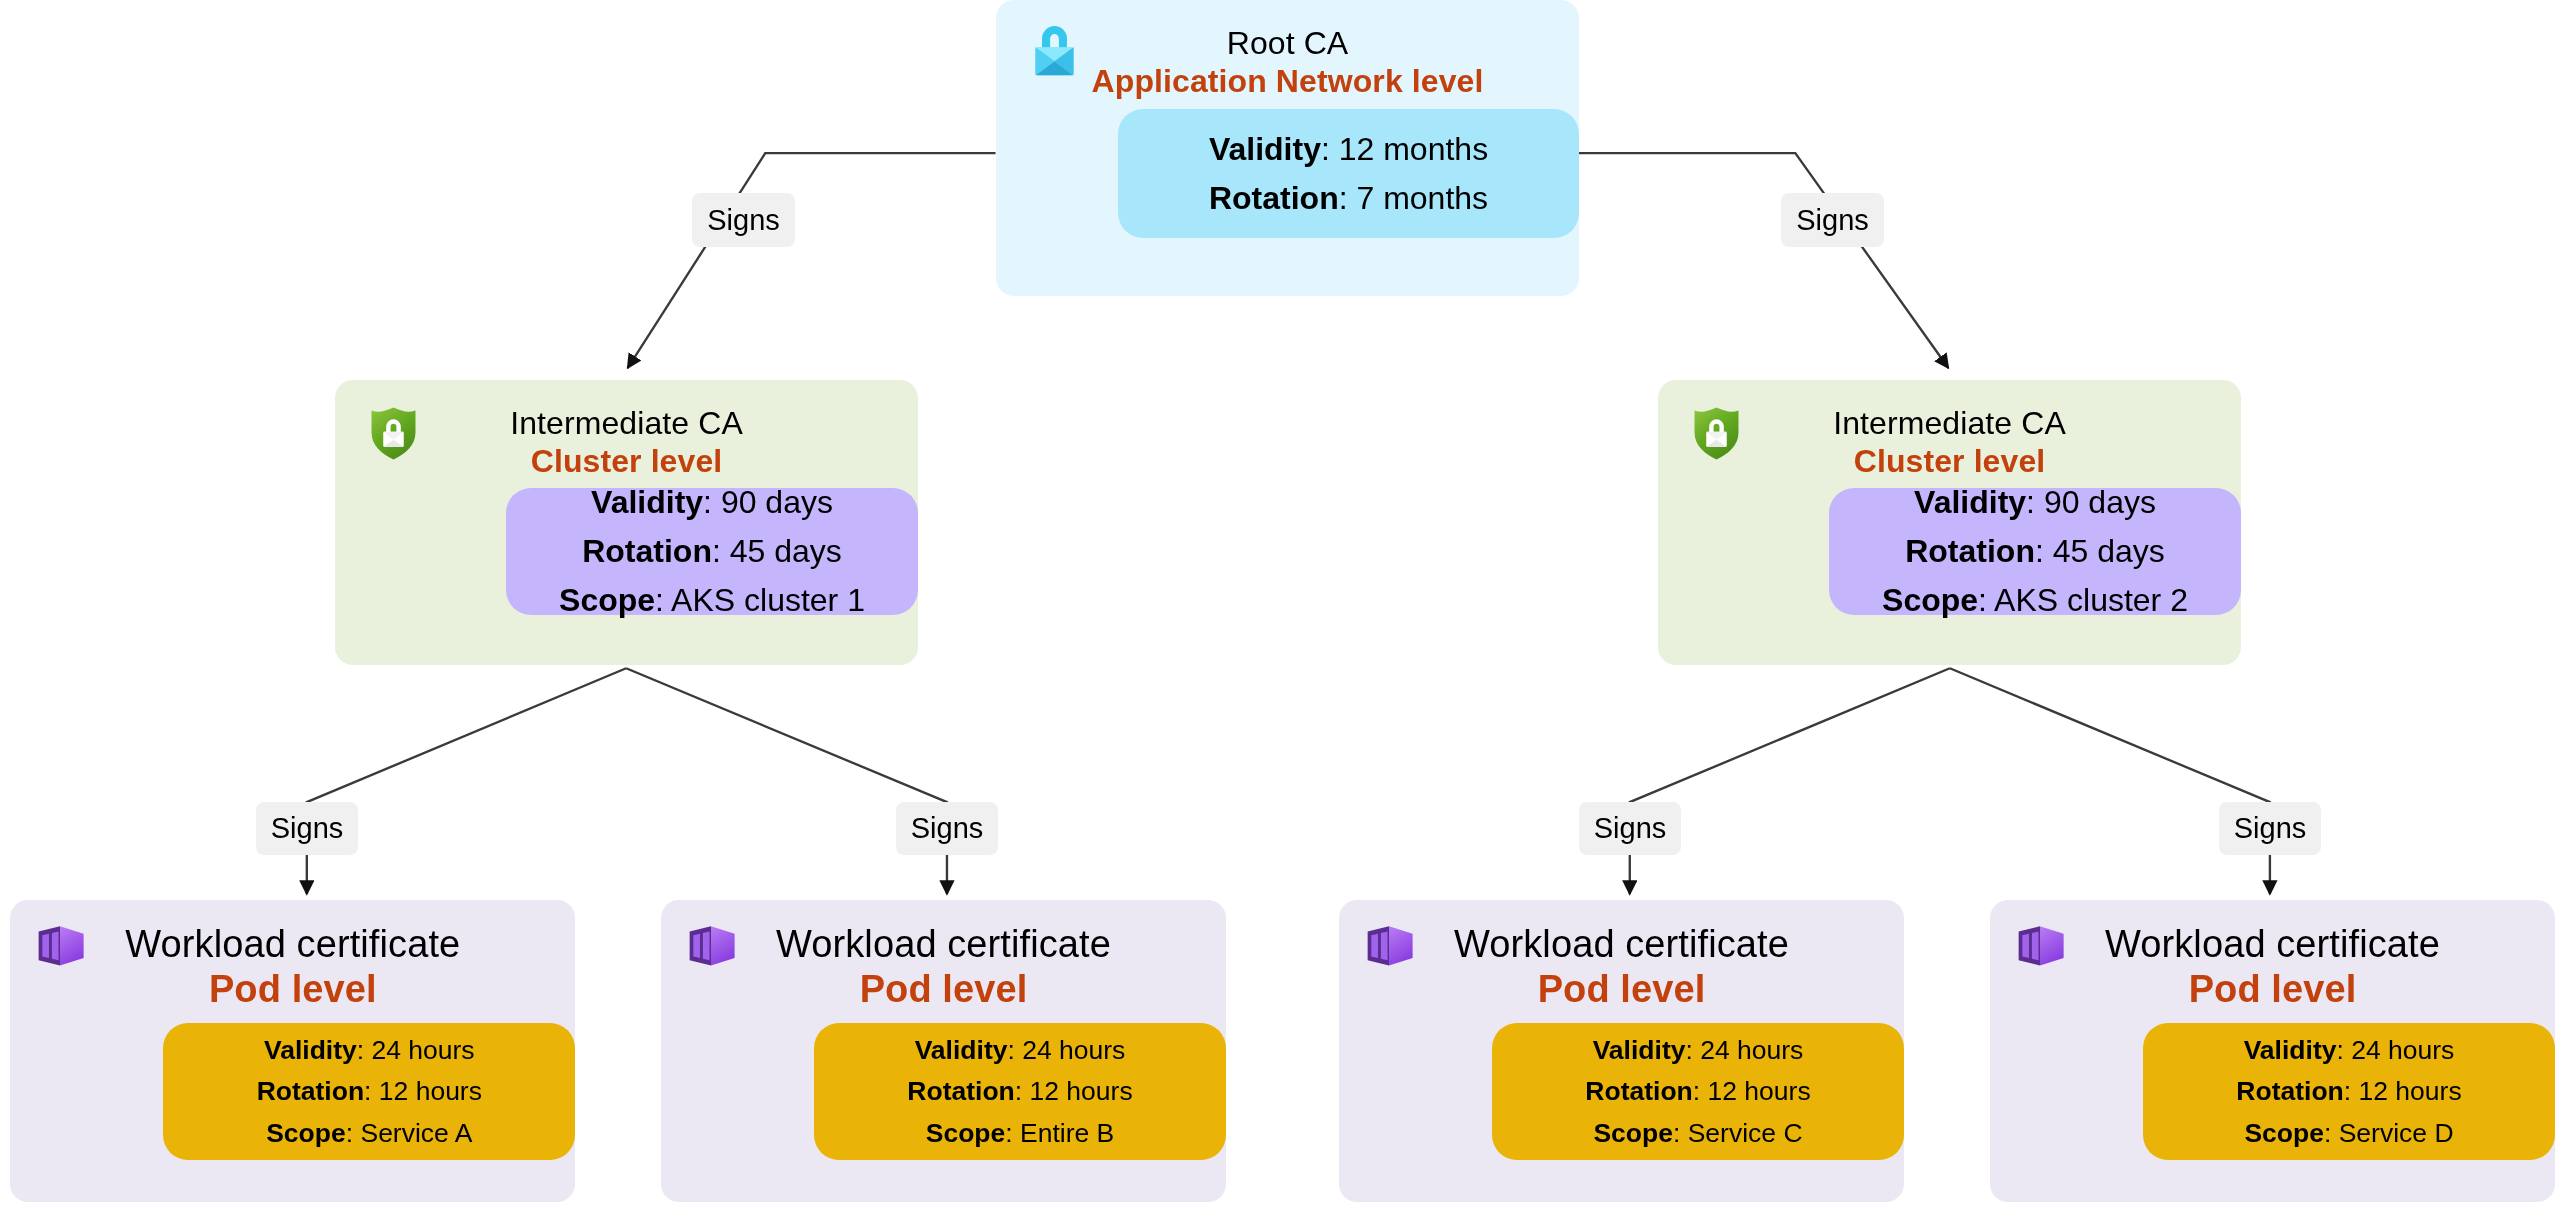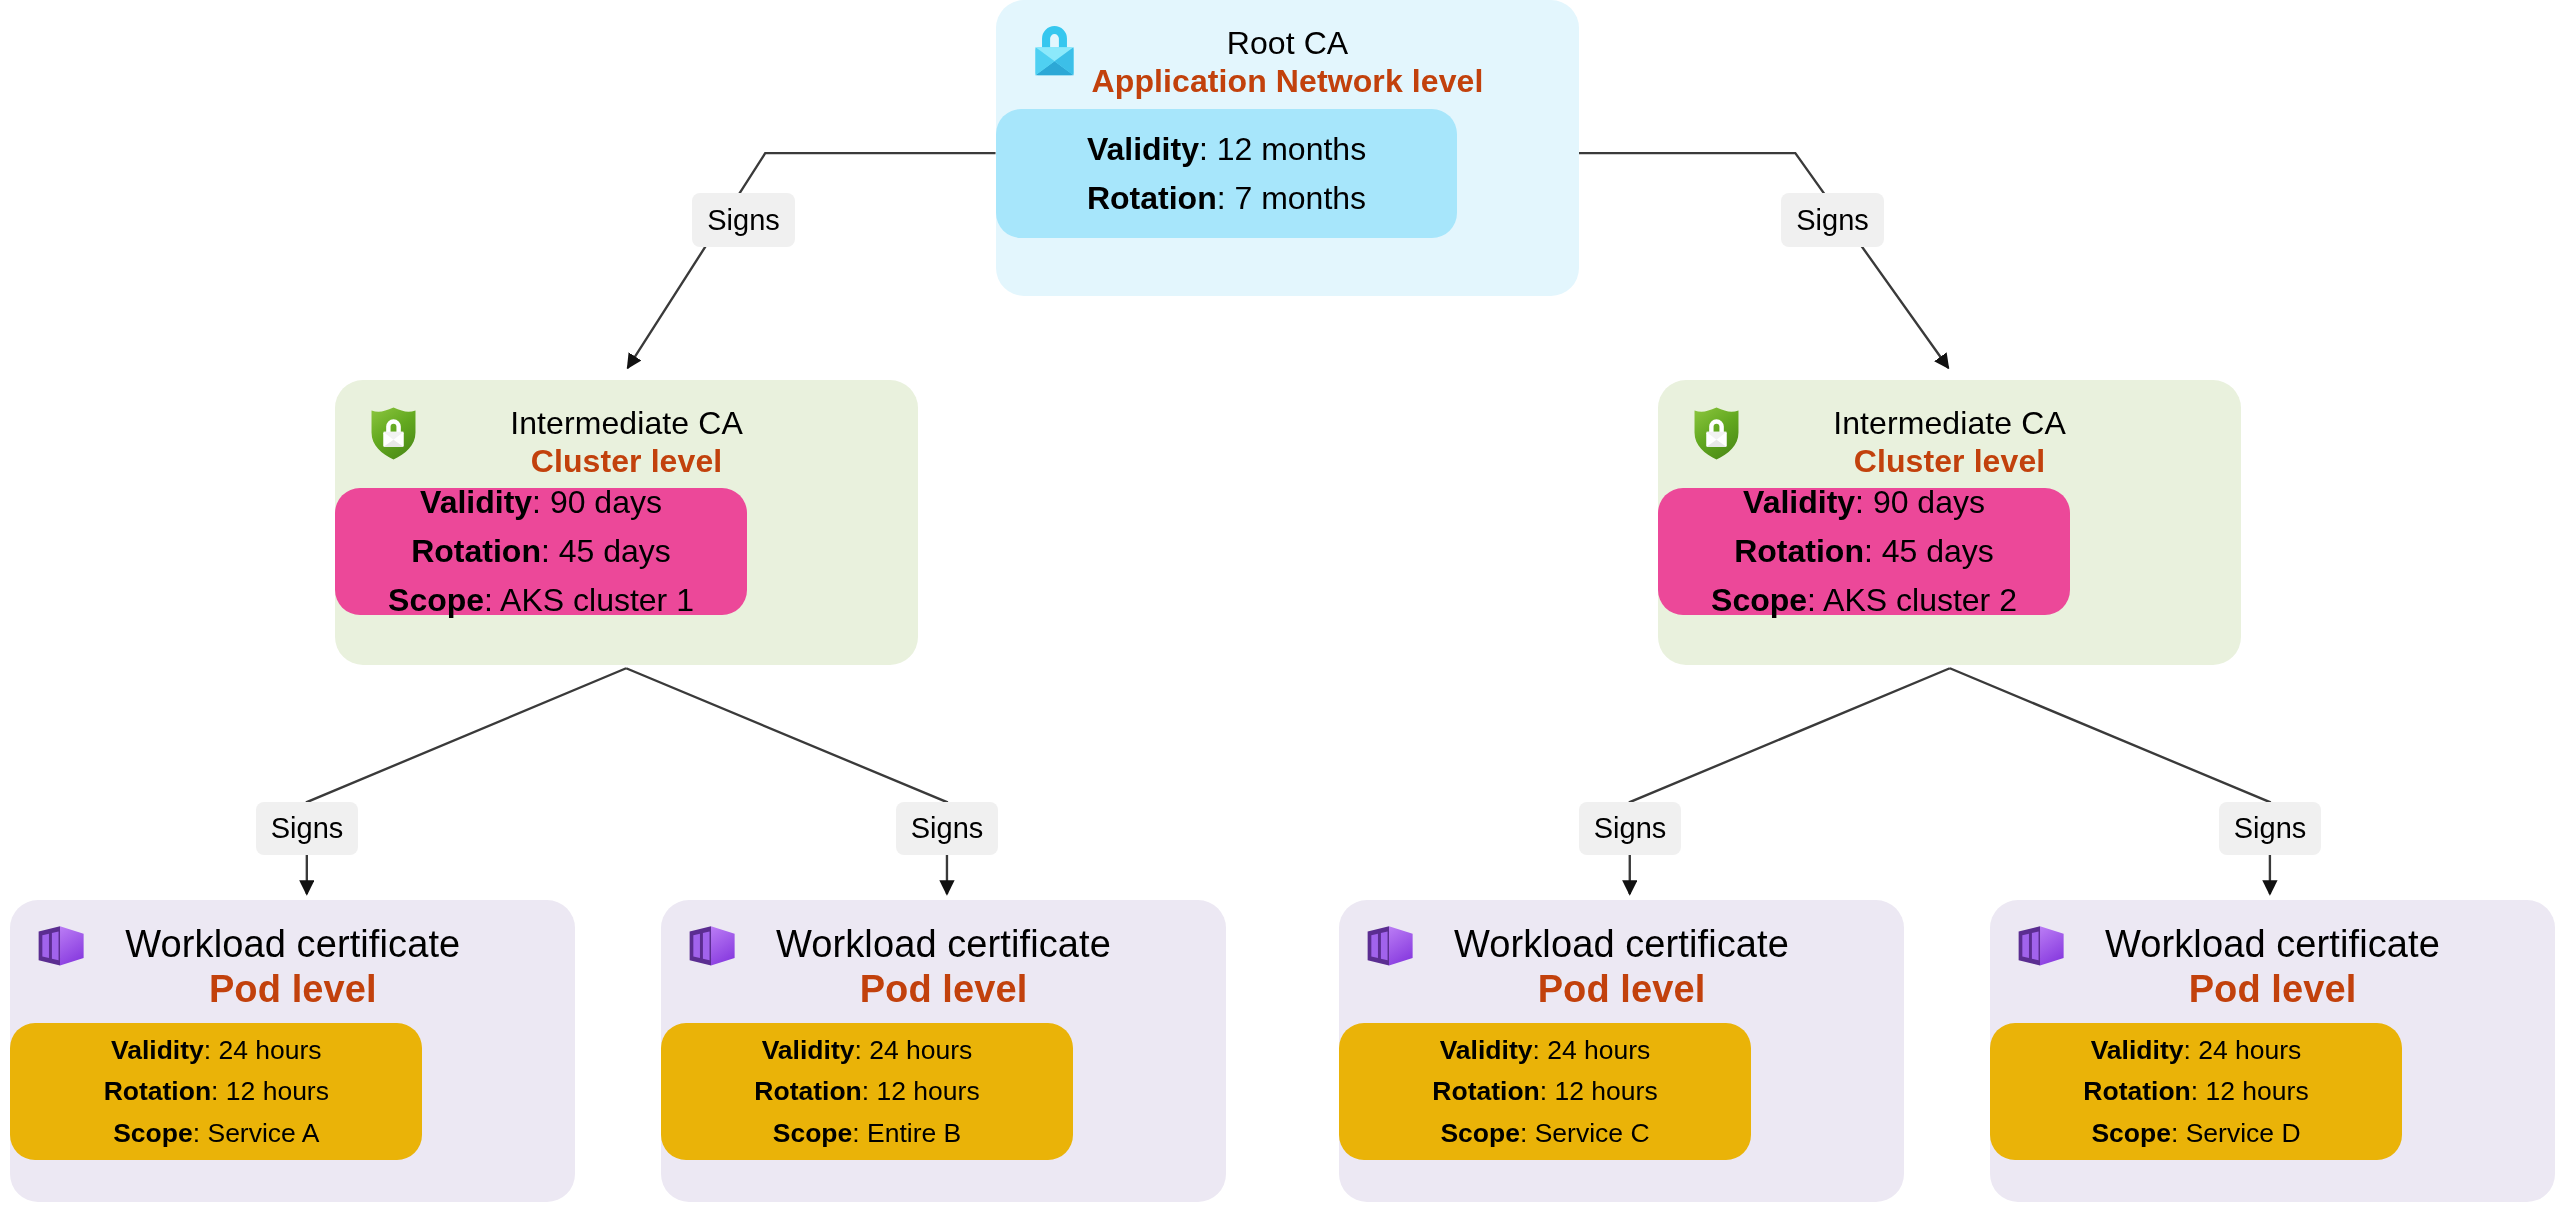--- a/index.html
+++ b/index.html
@@ -23,24 +23,24 @@
     left: 0;
     top: 0;
     width: 2576px;
     height: 1218px;
     pointer-events: none;
   }
   
   .node {
     position: absolute;
     box-sizing: border-box;
-    border-radius: 28px;
+    border-radius: 18px;
     display: flex;
     flex-direction: column;
-    align-items: flex-start;
+    align-items: flex-end;
   }
   .node-head {
     position: relative;
     width: 100%;
     text-align: center;
     padding-top: 25px;
   }
   .node-title {
     font-size: 32px;
     line-height: 1.18;
@@ -102,21 +102,21 @@
     width: 583px;
     height: 285px;
     background: #e9f1dd;
   }
   .node.inter.left  { left: 335px; }
   .node.inter.right { left: 1658px; }
   .node.inter .detail-box {
     margin-top: 7.4px;
     width: 412px;
     height: 127px;
-    background: #ec4899;
+    background: #c4b5fd;
   }
 
   
   .node.wl {
     top: 900px;
     width: 565px;
     height: 302px;
     background: #ece8f3;
   }
   .node.wl.a { left: 10.3px; }

